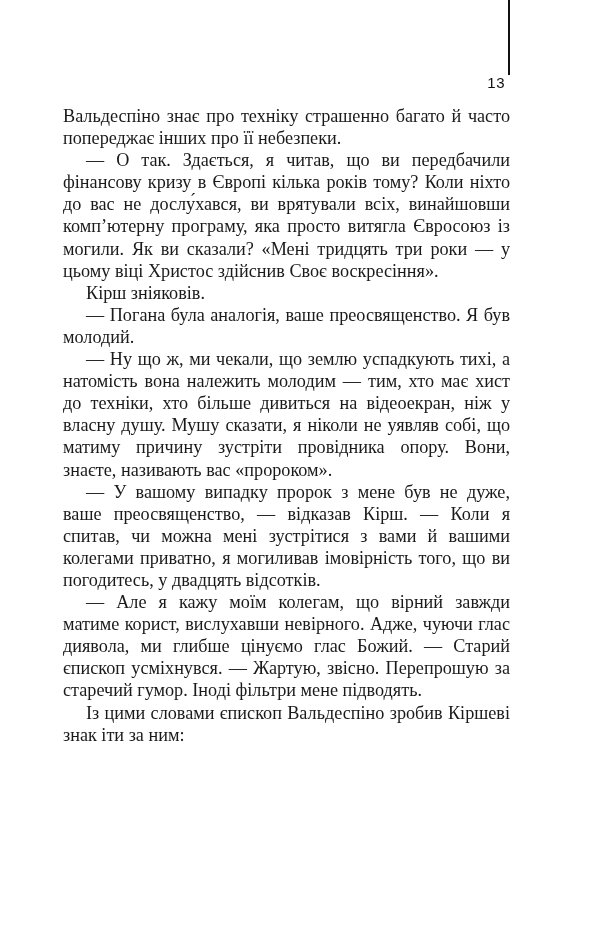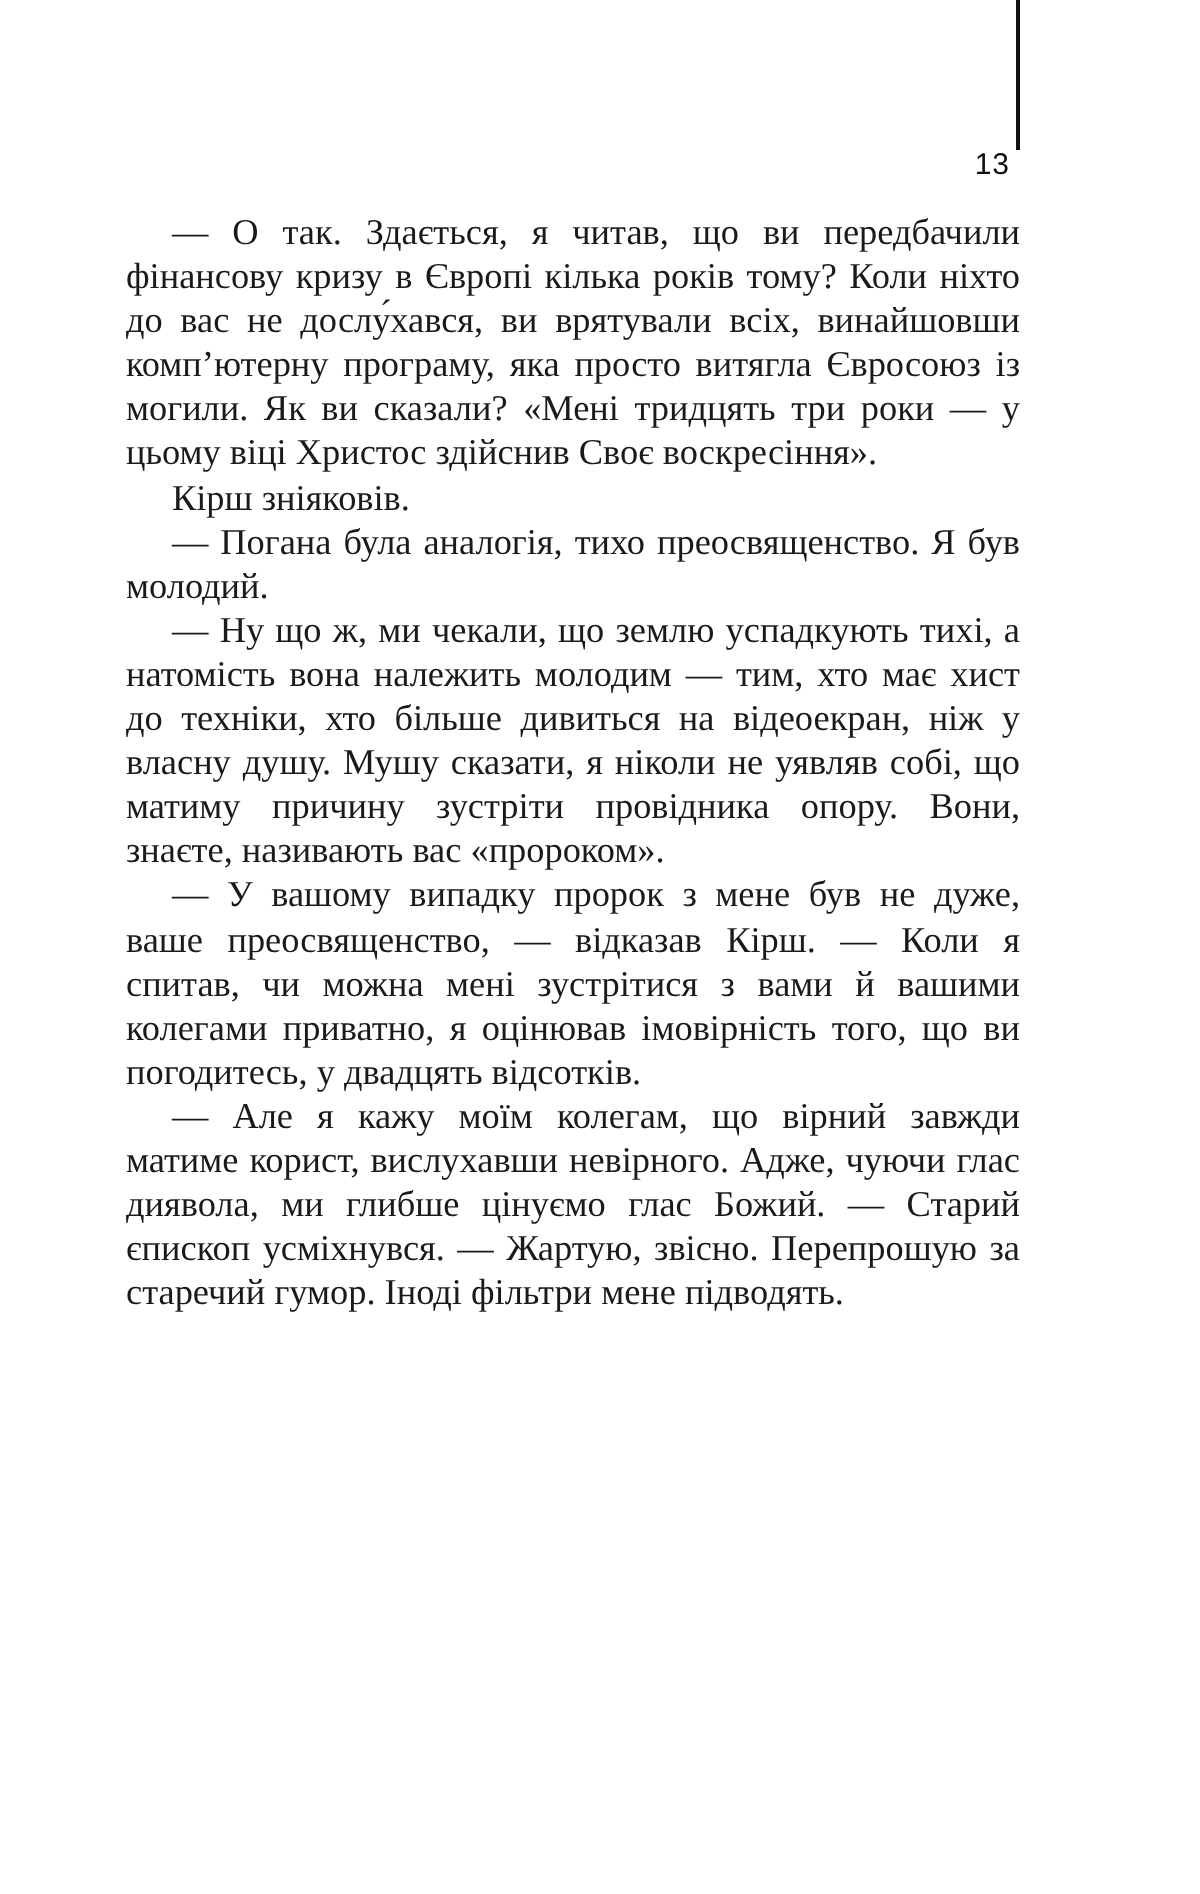--- a/index.html
+++ b/index.html
@@ -51,19 +51,21 @@
       text-indent: 23px;
     }
   </style>
 </head>
 <body>
 
 <div class="header-rule"></div>
 <div class="page-number">13</div>
 
 <div class="text-block">
+  <p class="para">Вальдеспіно знає про техніку страшенно багато й часто по­переджає інших про її небезпеки.</p>
   <p class="para indent">— О так. Здається, я читав, що ви передбачили фінансову кризу в Європі кілька років тому? Коли ніхто до вас не дослу́хався, ви врятували всіх, винайшовши комп’ютерну програму, яка просто витягла Євросоюз із могили. Як ви ска­зали? «Мені тридцять три роки — у цьому віці Христос здій­снив Своє воскресіння».</p>
   <p class="para indent">Кірш зніяковів.</p>
-  <p class="para indent">— Погана була аналогія, тихо преосвященство. Я був мо­лодий.</p>
+  <p class="para indent">— Погана була аналогія, ваше преосвященство. Я був мо­лодий.</p>
   <p class="para indent">— Ну що ж, ми чекали, що землю успадкують тихі, а нато­мість вона належить молодим — тим, хто має хист до техніки, хто більше дивиться на відеоекран, ніж у власну душу. Мушу сказати, я ніколи не уявляв собі, що матиму причину зустріти провідника опору. Вони, знаєте, називають вас «пророком».</p>
-  <p class="para indent">— У вашому випадку пророк з мене був не дуже, ваше пре­освященство, — відказав Кірш. — Коли я спитав, чи можна мені зустрітися з вами й вашими колегами приватно, я оціню­вав імовірність того, що ви погодитесь, у двадцять відсотків.</p>
+  <p class="para indent">— У вашому випадку пророк з мене був не дуже, ваше пре­освященство, — відказав Кірш. — Коли я спитав, чи можна мені зустрітися з вами й вашими колегами приватно, я могили­вав імовірність того, що ви погодитесь, у двадцять відсотків.</p>
   <p class="para indent">— Але я кажу моїм колегам, що вірний завжди матиме ко­рист, вислухавши невірного. Адже, чуючи глас диявола, ми глибше цінуємо глас Божий. — Старий єпископ усміхнув­ся. — Жартую, звісно. Перепрошую за старечий гумор. Іно­ді фільтри мене підводять.</p>
+  <p class="para indent">Із цими словами єпископ Вальдеспіно зробив Кіршеві знак іти за ним:</p>
 </div>
 
 </body></html>

